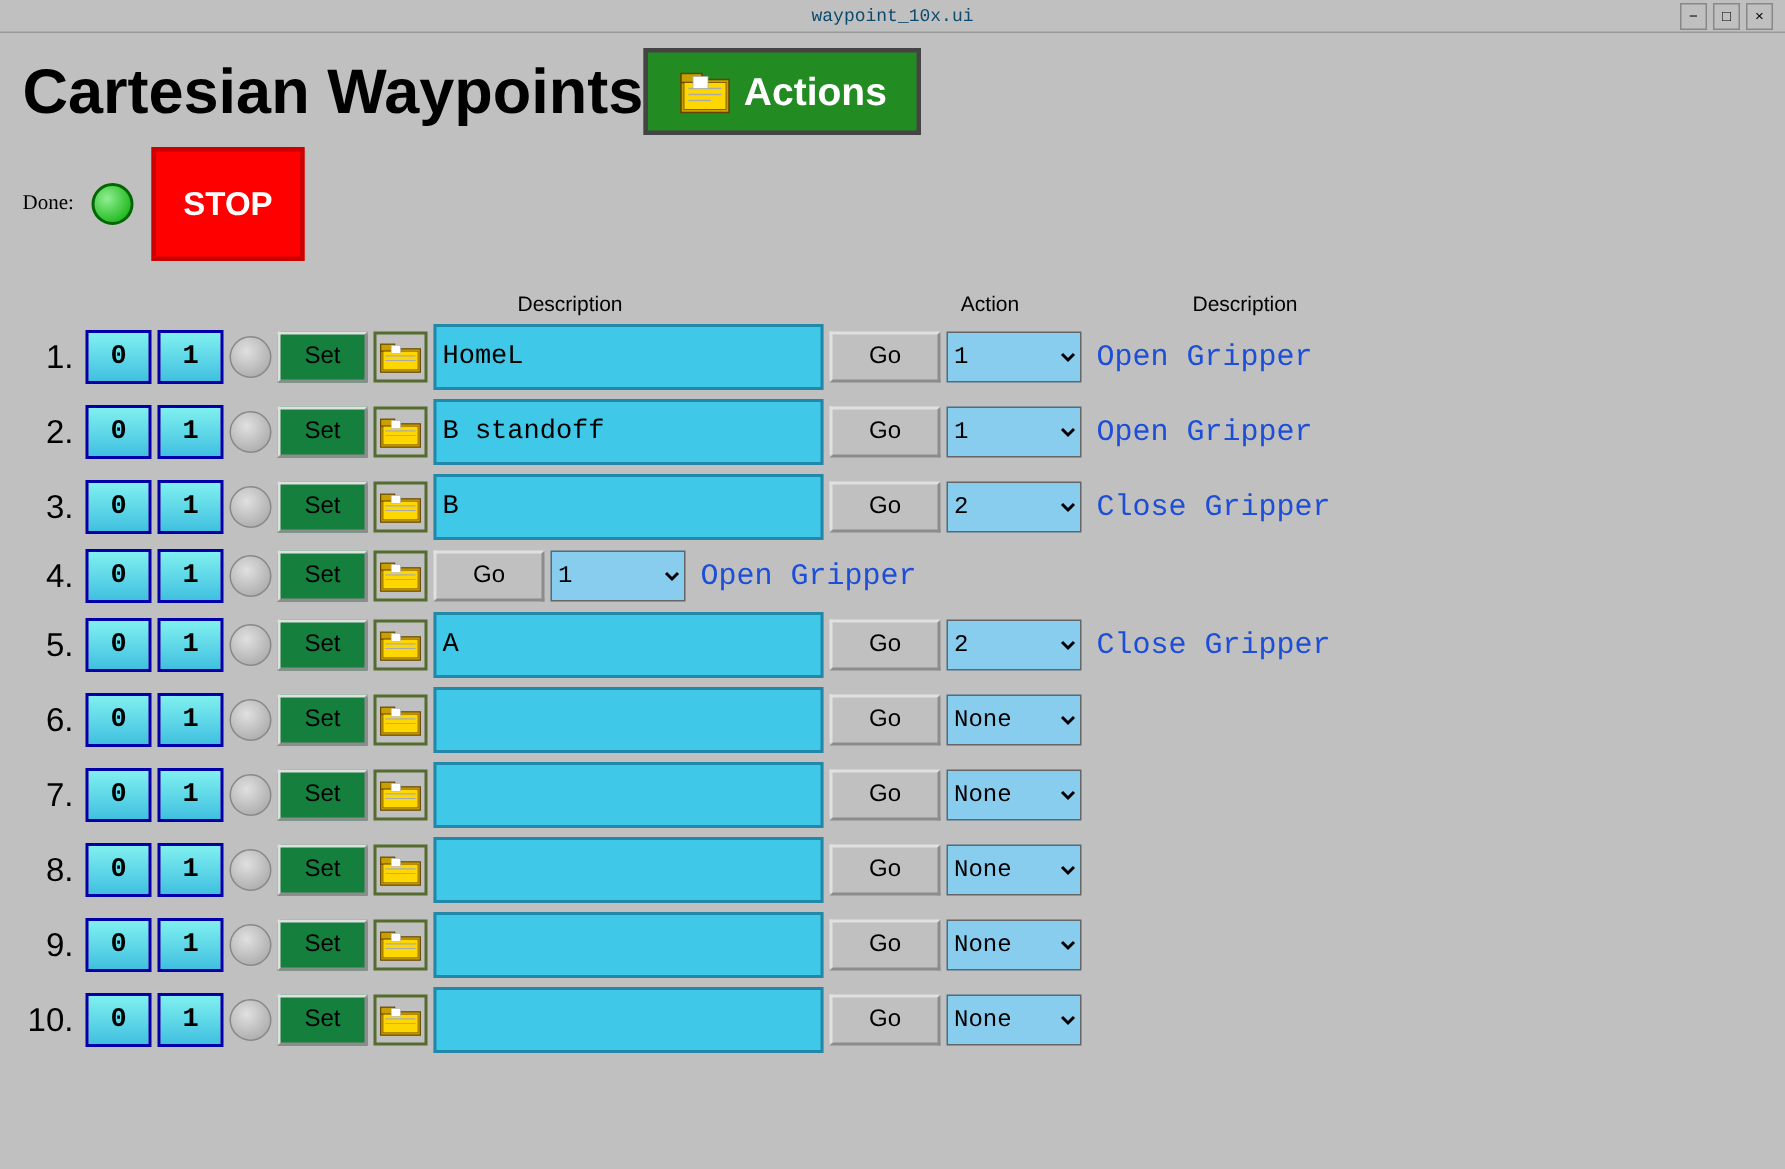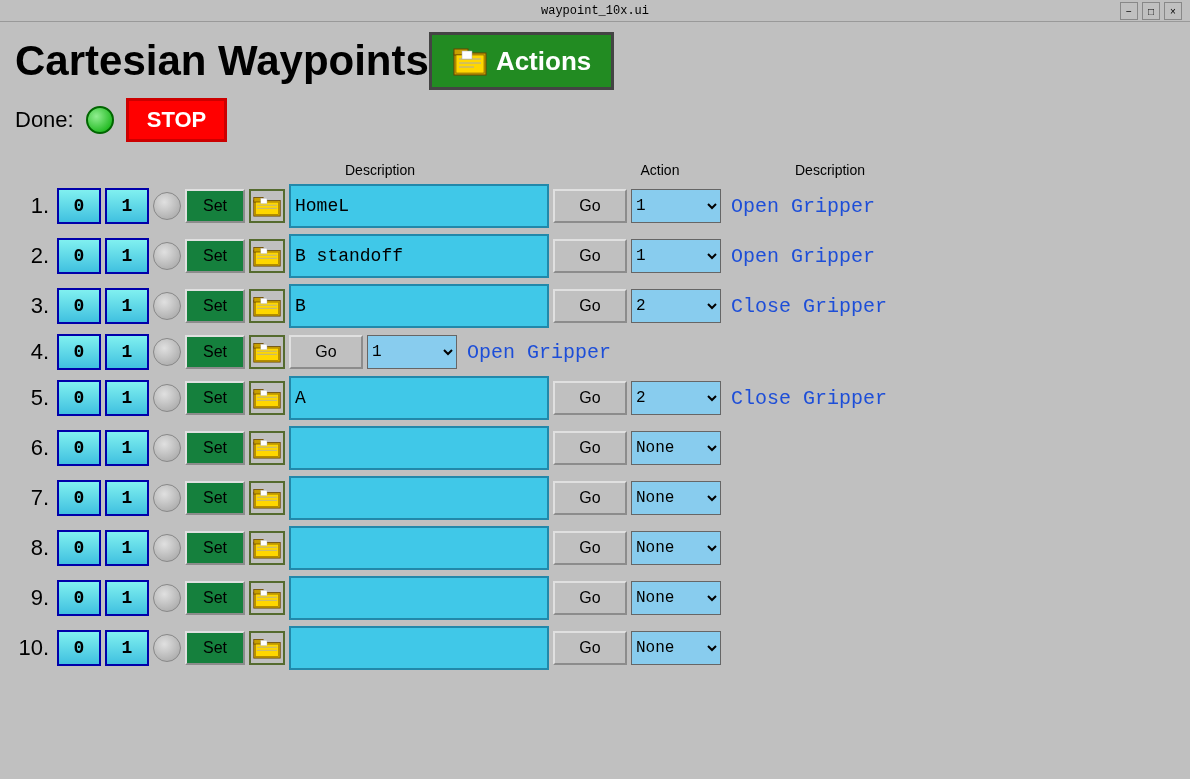--- a/index.html
+++ b/index.html
@@ -60,36 +60,36 @@
       width: 36px;
       height: 36px;
     }
     .done-row {
       display: flex;
       align-items: center;
       gap: 12px;
       margin-bottom: 12px;
     }
     .done-label {
-      font-size: 22px;
-      font-family: Liberation Sans, sans-serif;
+      font-size: 14px;
+      font-family: Liberation Serif, serif;
     }
     .green-dot {
       width: 28px;
       height: 28px;
       border-radius: 50%;
       background: radial-gradient(circle at 35% 35%, #90ee90, #00aa00);
       border: 2px solid #006600;
     }
     .stop-btn {
       background: #ff0000;
       color: white;
       font-size: 22px;
       font-weight: bold;
-      padding: 6px 18px;
+      padding: 22px 18px;
       border: 3px solid #cc0000;
       cursor: pointer;
       font-family: Arial, sans-serif;
     }
     .col-headers {
       display: flex;
       align-items: center;
       margin-bottom: 4px;
       padding-left: 230px;
       margin-top: 20px;
@@ -191,21 +191,21 @@
     
     .folder-svg {
       width: 28px;
       height: 24px;
     }
   </style>
 </head>
 <body>
 
 <div style="position:relative; background:#c0c0c0; height:22px; border-bottom:1px solid #999; display:flex; align-items:center; justify-content:center;">
-  <span style="font-size:12px; color:#000000;">waypoint_10x.ui</span>
+  <span style="font-size:12px; color:#0c4a6e;">waypoint_10x.ui</span>
   <div class="title-bar-buttons">
     <button class="title-btn">−</button>
     <button class="title-btn">□</button>
     <button class="title-btn">×</button>
   </div>
 </div>
 
 <div class="main-container">
 
   <div class="top-row">

